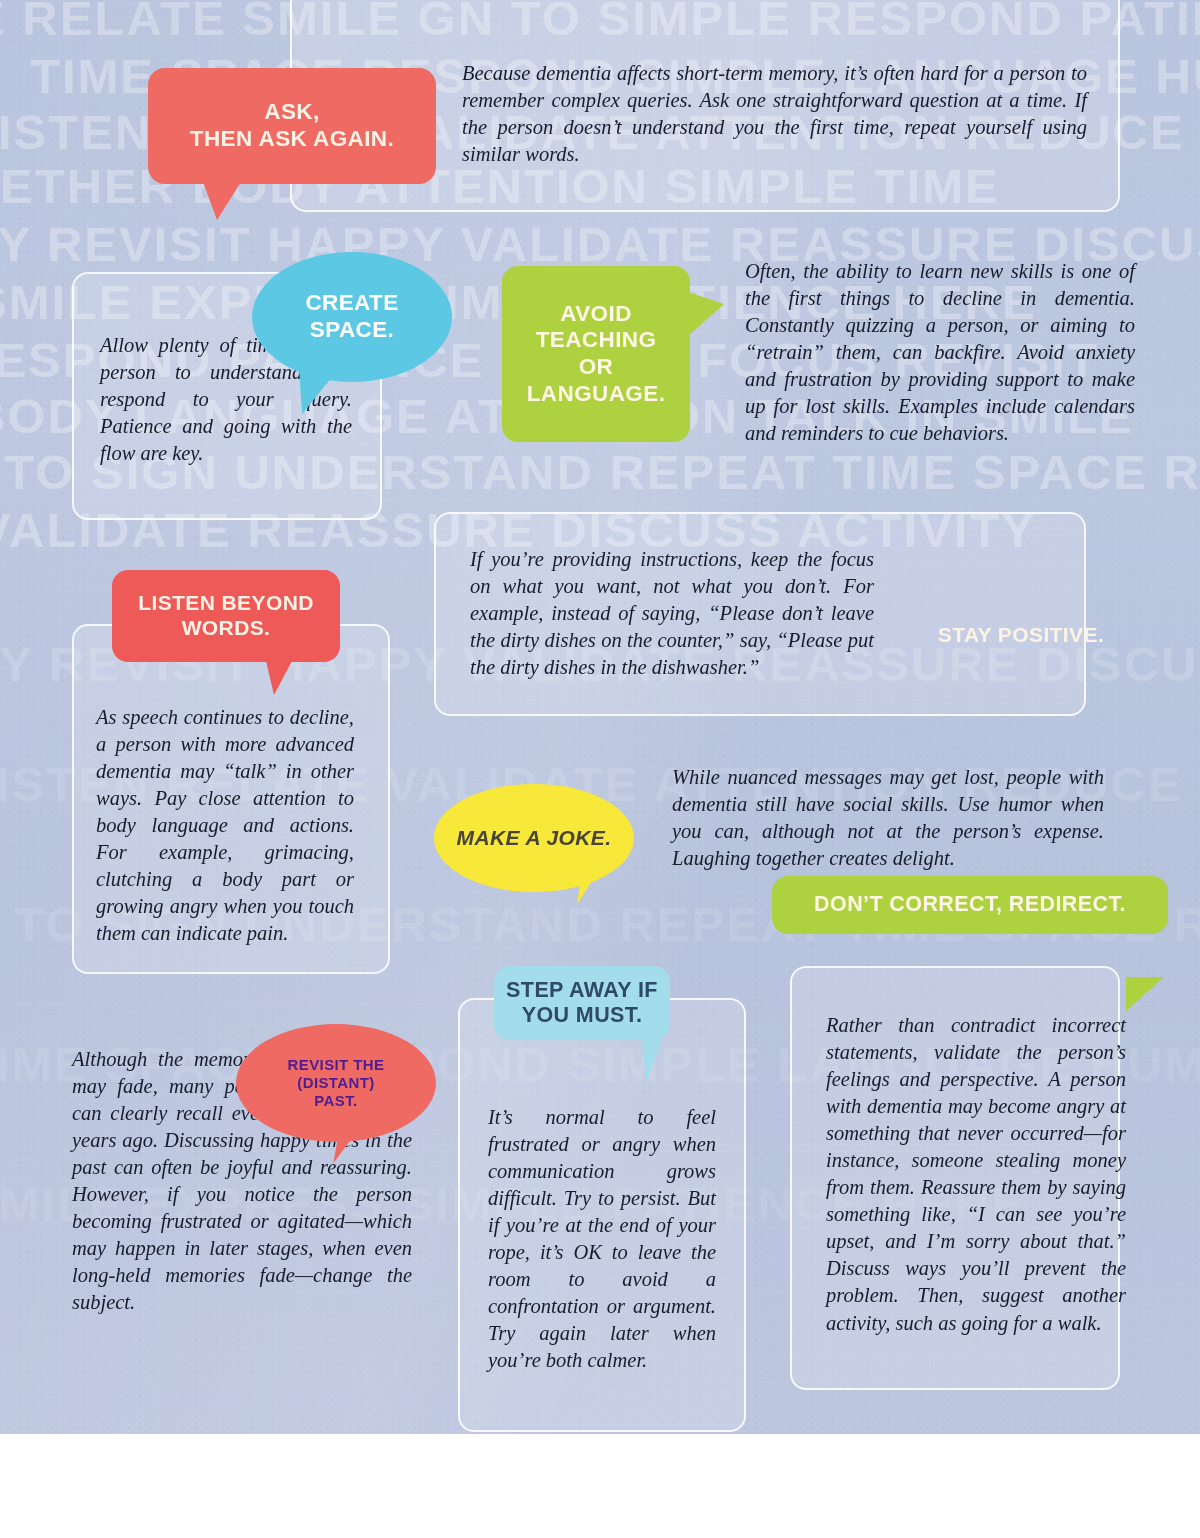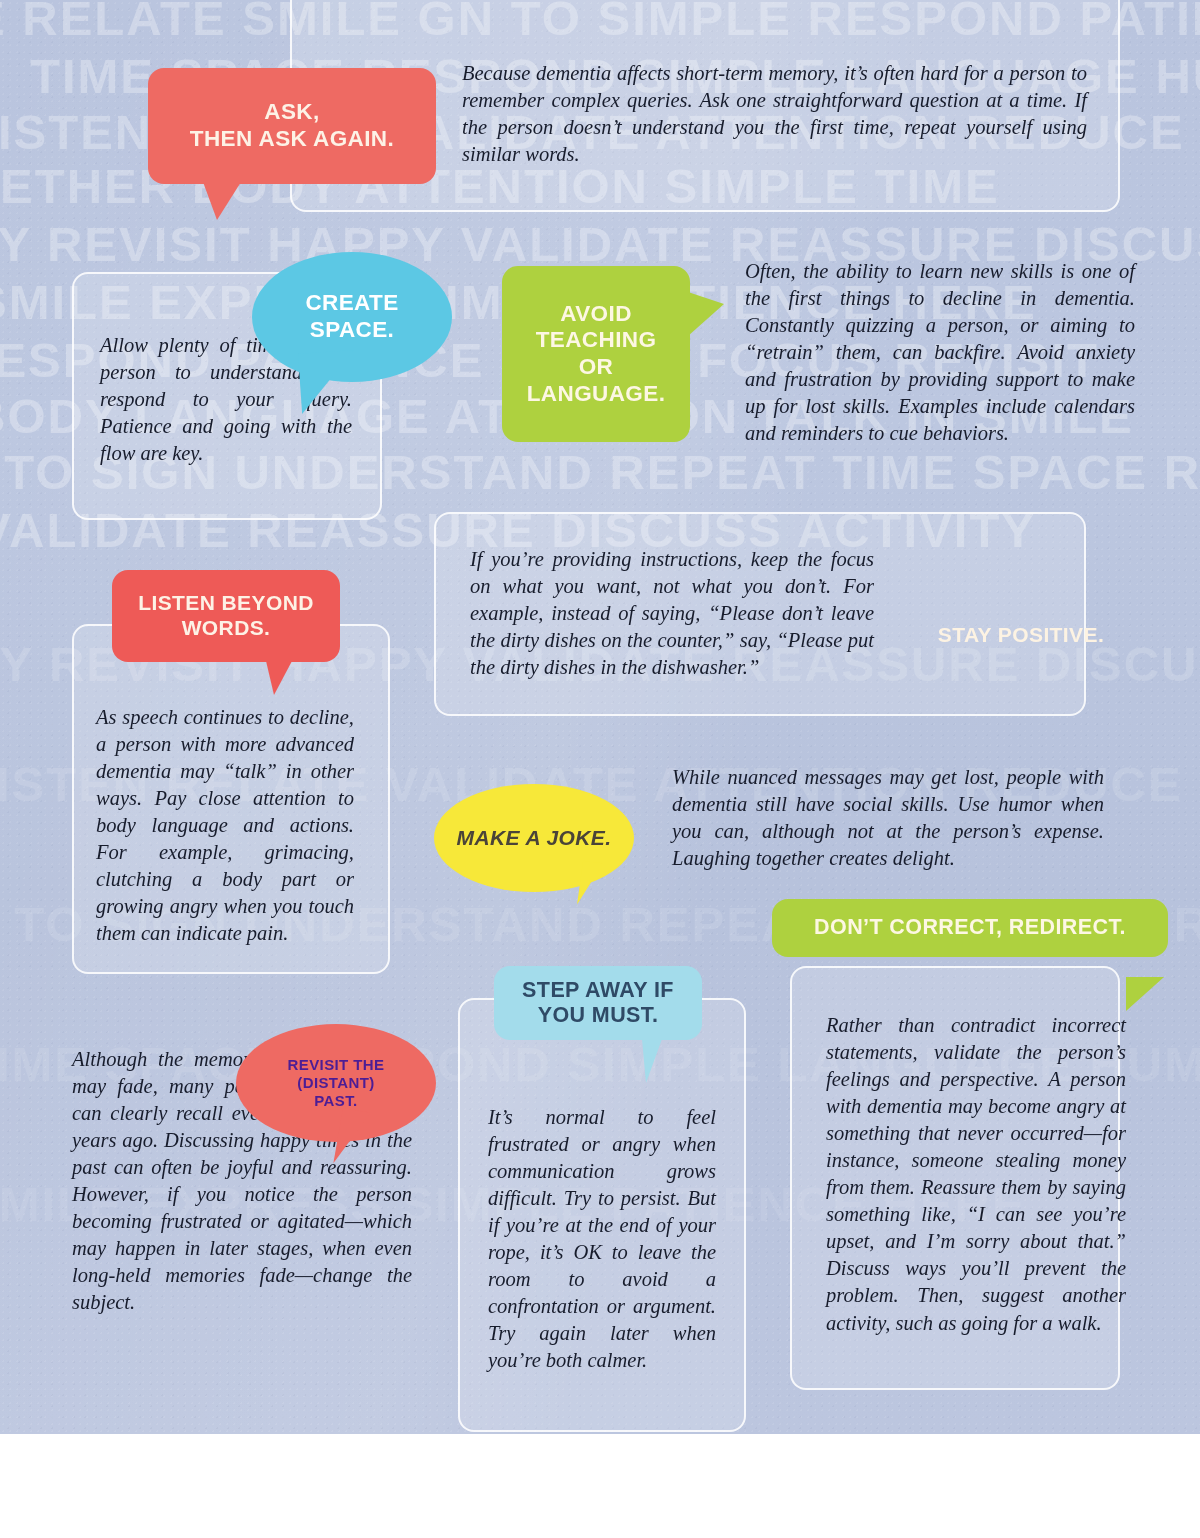--- a/index.html
+++ b/index.html
@@ -107,21 +107,21 @@
     <div class="wm" style="left:-22px;top:506px;font-size:49px;">VALIDATE REASSURE DISCUSS ACTIVITY</div>
     <div class="wm" style="left:-36px;top:640px;font-size:49px;opacity:.55;">RY REVISIT HAPPY VALIDATE REASSURE DISCUSS ACTIVITY LISTEN</div>
     <div class="wm" style="left:-36px;top:760px;font-size:49px;opacity:.45;">LISTEN RELATE VALIDATE ATTENTION REDUCE</div>
     <div class="wm" style="left:-36px;top:900px;font-size:49px;opacity:.40;">S TO SIGN UNDERSTAND REPEAT TIME SPACE RESPOND</div>
     <div class="wm" style="left:-36px;top:1040px;font-size:49px;opacity:.35;">TIME SPACE RESPOND SIMPLE LANGUAGE HUMOR</div>
     <div class="wm" style="left:-36px;top:1180px;font-size:49px;opacity:.30;">SMILE EXPRESS SIMPLE PATIENCE HERE</div>
   </div>
 
   <div class="card" style="left:290px;top:-18px;width:830px;height:230px;"></div>
   <div class="body-txt" style="left:462px;top:60px;width:625px;">Because dementia affects short-term memory, it’s often hard for a person to remember complex queries. Ask one straightforward question at a time. If the person doesn’t understand you the first time, repeat yourself using similar words.</div>
-  <div class="bubble rect" style="left:148px;top:68px;width:288px;height:116px;background:#ee6a63;color:#fdf2e6;font-size:22.5px;white-space:pre-line;">ASK,
+  <div class="bubble rect" style="left:148px;top:68px;width:288px;height:116px;background:#ee6a63;color:#fdf2e6;font-size:22.5px;white-space:pre-line;border-radius:17px;">ASK,
 THEN ASK AGAIN.</div>
   <div class="tail" style="left:203px;top:182px;border-left:14px solid transparent;border-right:24px solid transparent;border-top:38px solid #ee6a63;"></div>
 
   <div class="card" style="left:72px;top:272px;width:310px;height:248px;"></div>
   <div class="body-txt" style="left:100px;top:332px;width:252px;">Allow plenty of time for the person to understand and respond to your query. Patience and going with the flow are key.</div>
   <div class="bubble oval" style="left:252px;top:252px;width:200px;height:130px;background:#5cc8e4;color:#ffffff;font-size:22.5px;white-space:pre-line;">CREATE
 SPACE.</div>
   <div class="tail" style="left:300px;top:352px;border-left:0 solid transparent;border-right:56px solid transparent;border-top:60px solid #5cc8e4;transform:rotate(-4deg);"></div>
 
   <div class="body-txt" style="left:738px;top:258px;width:390px;margin-left:7px;">Often, the ability to learn new skills is one of the first things to decline in dementia. Constantly quizzing a person, or aiming to “retrain” them, can backfire. Avoid anxiety and frustration by providing support to make up for lost skills. Examples include calendars and reminders to cue behaviors.</div>
@@ -141,26 +141,26 @@
   <div class="bubble rect" style="left:112px;top:570px;width:228px;height:92px;background:#ee5a57;color:#fdf2e6;font-size:21px;white-space:pre-line;">LISTEN BEYOND
 WORDS.</div>
   <div class="tail" style="left:266px;top:661px;border-left:8px solid transparent;border-right:18px solid transparent;border-top:34px solid #ee5a57;"></div>
 
   <div class="body-txt" style="left:672px;top:764px;width:432px;">While nuanced messages may get lost, people with dementia still have social skills. Use humor when you can, although not at the person’s expense. Laughing together creates delight.</div>
   <div class="bubble oval" style="left:434px;top:784px;width:200px;height:108px;background:#f7e839;color:#4a4438;font-size:21px;font-style:italic;">MAKE A JOKE.</div>
   <div class="tail" style="left:580px;top:862px;border-left:0 solid transparent;border-right:20px solid transparent;border-top:44px solid #f7e839;transform:rotate(8deg);"></div>
 
   <div class="card" style="left:790px;top:966px;width:330px;height:424px;"></div>
   <div class="body-txt" style="left:826px;top:1012px;width:300px;">Rather than contradict incorrect statements, validate the person’s feelings and perspective. A person with dementia may become angry at something that never occurred—for instance, someone stealing money from them. Reassure them by saying something like, “I can see you’re upset, and I’m sorry about that.” Discuss ways you’ll prevent the problem. Then, suggest another activity, such as going for a walk.</div>
-  <div class="bubble rect" style="left:772px;top:899px;width:396px;height:58px;background:#aed13f;color:#fdf7e3;font-size:21.5px;">DON’T CORRECT, REDIRECT.</div>
+  <div class="bubble rect" style="left:772px;top:876px;width:396px;height:58px;background:#aed13f;color:#fdf7e3;font-size:21.5px;">DON’T CORRECT, REDIRECT.</div>
   <div class="tail" style="left:1126px;top:977px;border-left:0 solid transparent;border-right:38px solid transparent;border-top:34px solid #aed13f;"></div>
 
   <div class="card" style="left:458px;top:998px;width:288px;height:434px;"></div>
   <div class="body-txt lefty" style="left:488px;top:1104px;width:228px;text-align:justify;">It’s normal to feel frustrated or angry when communication grows difficult. Try to persist. But if you’re at the end of your rope, it’s OK to leave the room to avoid a confrontation or argument. Try again later when you’re both calmer.</div>
-  <div class="bubble rect" style="left:494px;top:966px;width:208px;height:74px;background:#a3dceb;color:#2f4a66;font-size:21.5px;white-space:pre-line;">STEP AWAY IF
+  <div class="bubble rect" style="left:494px;top:966px;width:176px;height:74px;background:#a3dceb;color:#2f4a66;font-size:21.5px;white-space:pre-line;">STEP AWAY IF
 YOU MUST.</div>
   <div class="tail" style="left:642px;top:1039px;border-left:4px solid transparent;border-right:16px solid transparent;border-top:44px solid #a3dceb;"></div>
 
   <div class="body-txt" style="left:72px;top:1046px;width:340px;">Although the memory of today’s lunch may fade, many people with dementia can clearly recall events that happened years ago. Discussing happy times in the past can often be joyful and reassuring. However, if you notice the person becoming frustrated or agitated—which may happen in later stages, when even long-held memories fade—change the subject.</div>
   <div class="bubble oval" style="left:236px;top:1024px;width:200px;height:118px;background:#ee6a63;color:#4c1d95;font-size:15px;white-space:pre-line;">REVISIT THE
 (DISTANT)
 PAST.</div>
   <div class="tail" style="left:338px;top:1110px;border-left:0 solid transparent;border-right:28px solid transparent;border-top:56px solid #ee6a63;transform:rotate(10deg);"></div>
 
 

